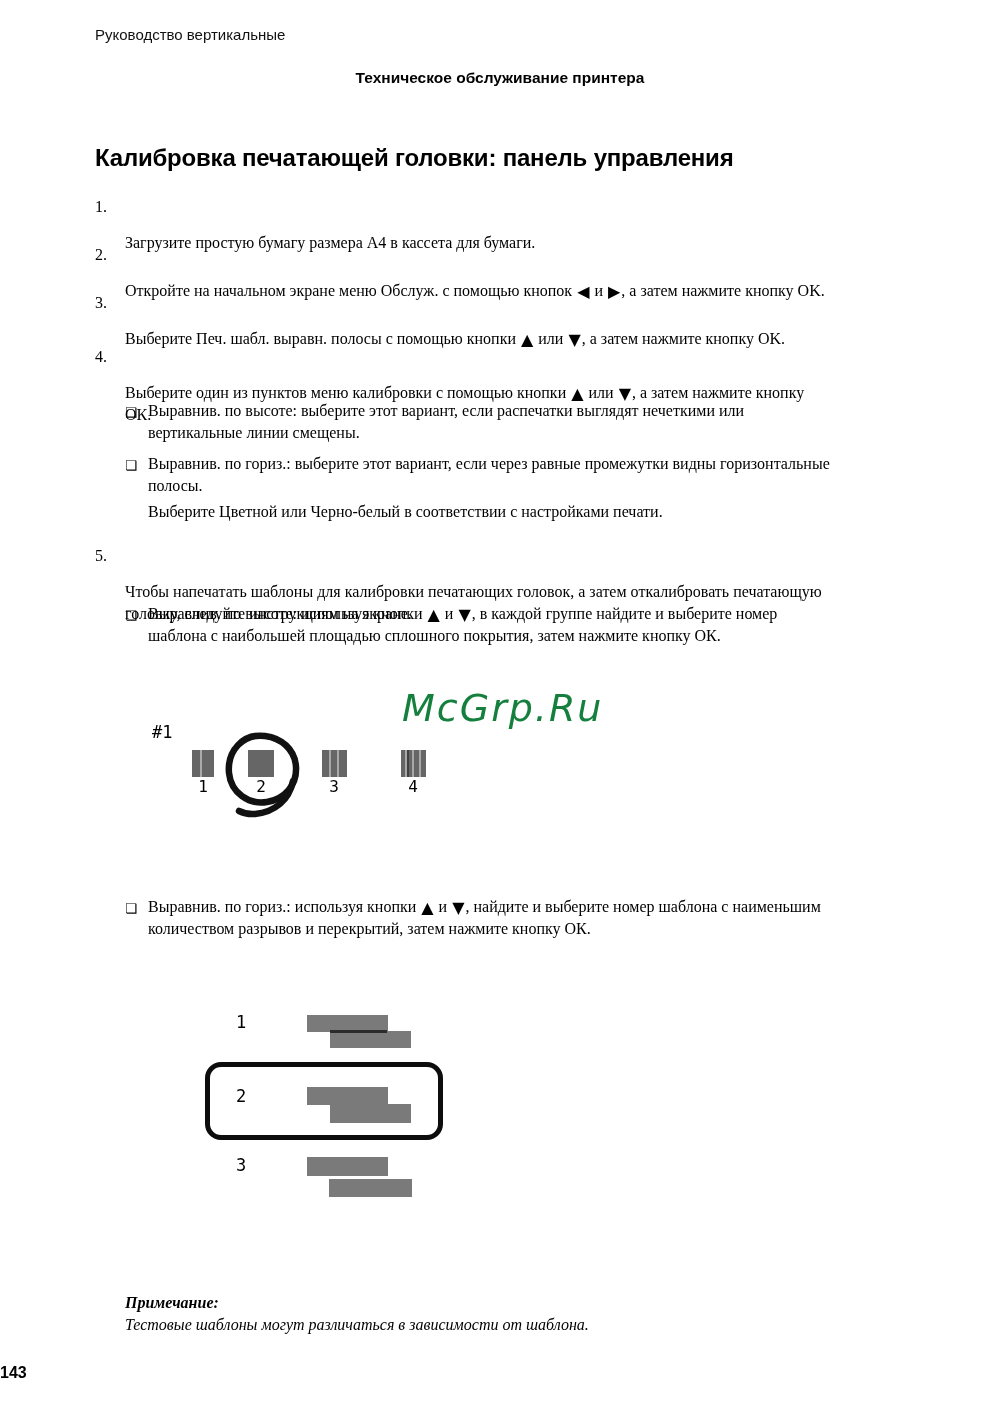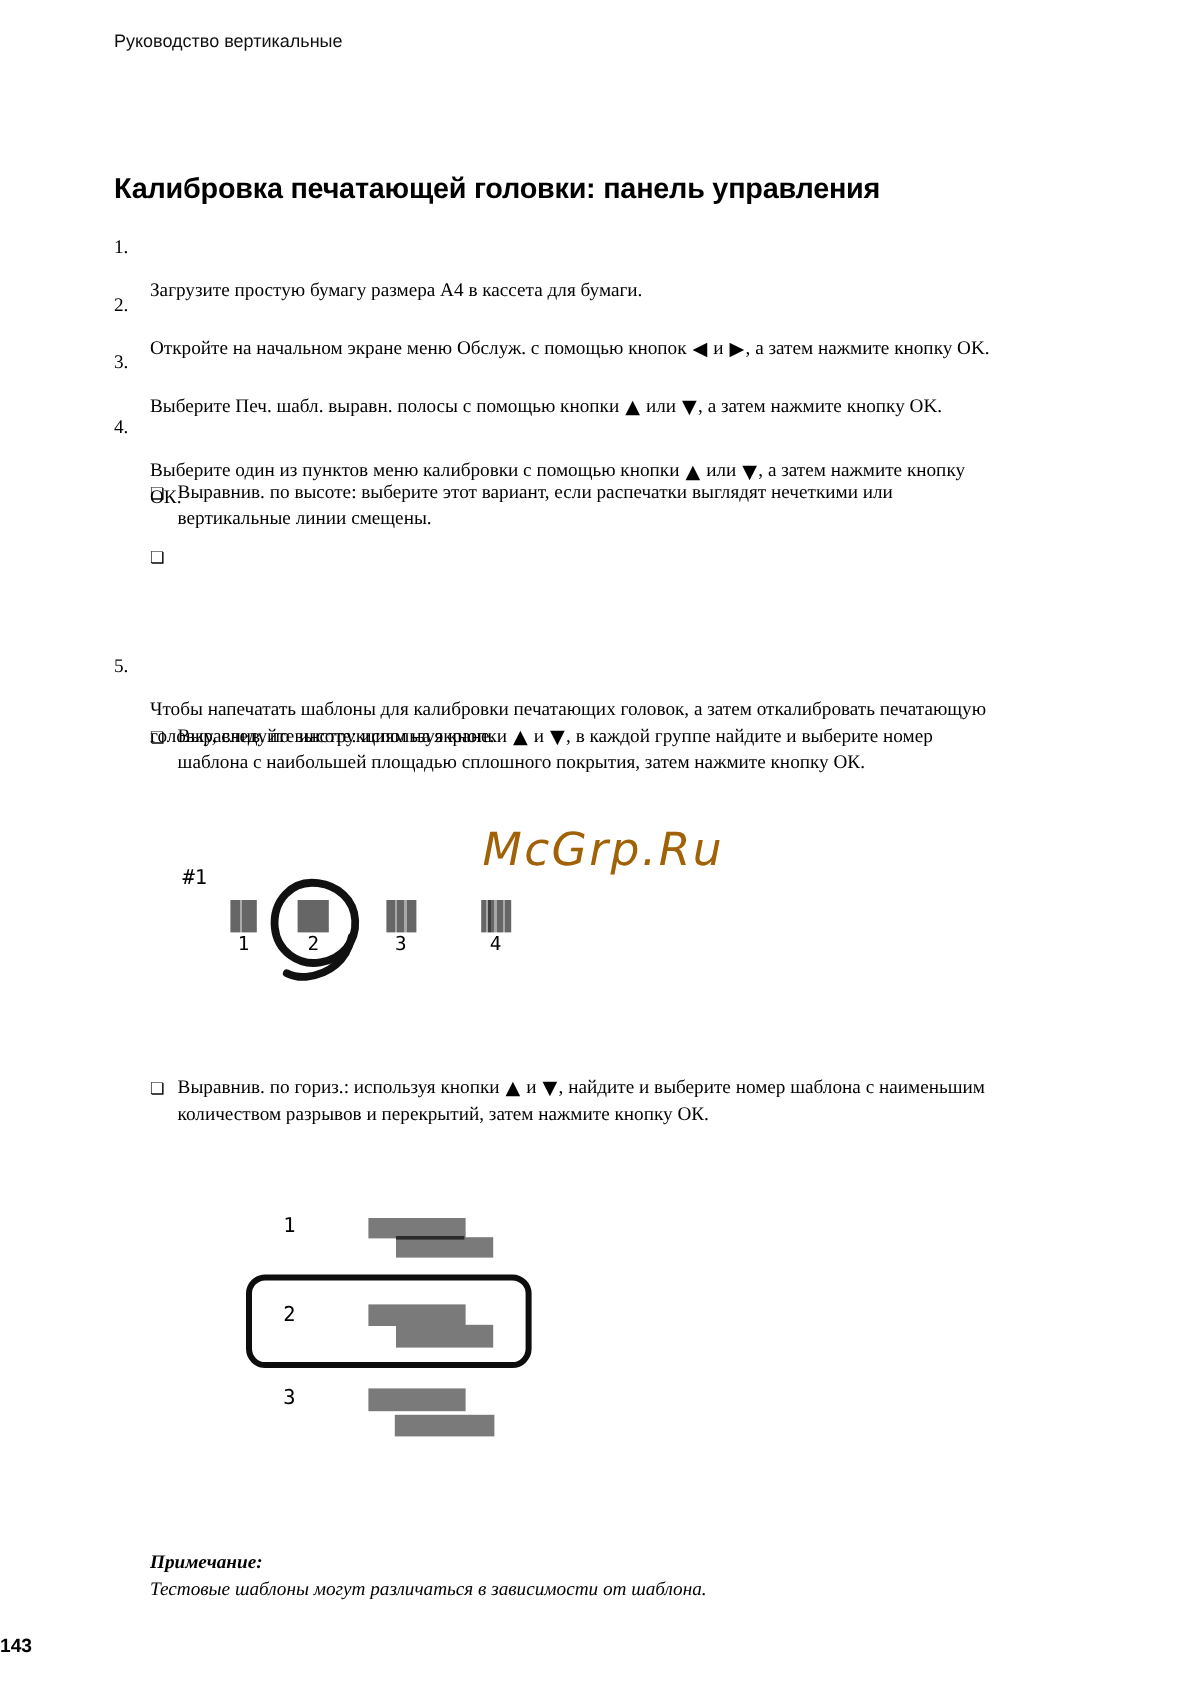--- a/index.html
+++ b/index.html
@@ -56,20 +56,21 @@
 
   .page-number { left:0; top:1364px; width:100%; 
                  font-family:"Liberation Sans",sans-serif; font-size:16px; font-weight:bold; }
 </style>
 </head>
 <body>
 
 <div class="page">
 
   <div class="abs header-left">Руководство вертикальные</div>
+  <div class="abs header-center">Техническое обслуживание принтера</div>
 
   <h1 class="abs page-title" style="margin:0">Калибровка печатающей головки: панель управления</h1>
 
   <div class="abs step" style="top:196px">
     <span class="num">1.</span>
     <div class="stext">Загрузите простую бумагу размера A4 в кассета для бумаги.</div>
   </div>
 
   <div class="abs step" style="top:244px">
     <span class="num">2.</span>
@@ -89,36 +90,38 @@
   <div class="abs bullet" style="top:400px">
     <span class="cb">❏</span>
     <div class="btext">
         <p>Выравнив. по высоте: выберите этот вариант, если распечатки выглядят нечеткими или<br>вертикальные линии смещены.</p>
       </div>
   </div>
 
   <div class="abs bullet" style="top:453px">
     <span class="cb">❏</span>
     <div class="btext">
+      <p>Выравнив. по гориз.: выберите этот вариант, если через равные промежутки видны горизонтальные<br>полосы.</p>
+      <p>Выберите <b>Цветной</b> или <b>Черно-белый</b> в соответствии с настройками печати.</p>
     </div>
   </div>
 
   <div class="abs step" style="top:545px">
     <span class="num">5.</span>
     <div class="stext">Чтобы напечатать шаблоны для калибровки печатающих головок, а затем откалибровать печатающую<br>головку, следуйте инструкциям на экране.</div>
   </div>
 
   <div class="abs bullet" style="top:603px">
     <span class="cb">❏</span>
     <div class="btext">
         <p>Выравнив. по высоте: используя кнопки <span class="tri">▲</span> и <span class="tri">▼</span>, в каждой группе найдите и выберите номер<br>шаблона с наибольшей площадью сплошного покрытия, затем нажмите кнопку ОК.</p>
       </div>
   </div>
 
-  <div class="abs watermark" style="color: #a16207;">McGrp.Ru</div>
+  <div class="abs watermark" style="color: #15803d;">McGrp.Ru</div>
 
   <span class="abs f1hash">#1</span>
 
   <div class="abs pbox pbox1"></div>
   <div class="abs pbox pbox2" style="background: rgb(102, 102, 102);"></div>
   <div class="abs pbox pbox3"></div>
   <div class="abs pbox pbox4"></div>
 
   <span class="abs f1lab" style="left:188px">1</span>
   <span class="abs f1lab" style="left:246px">2</span>

